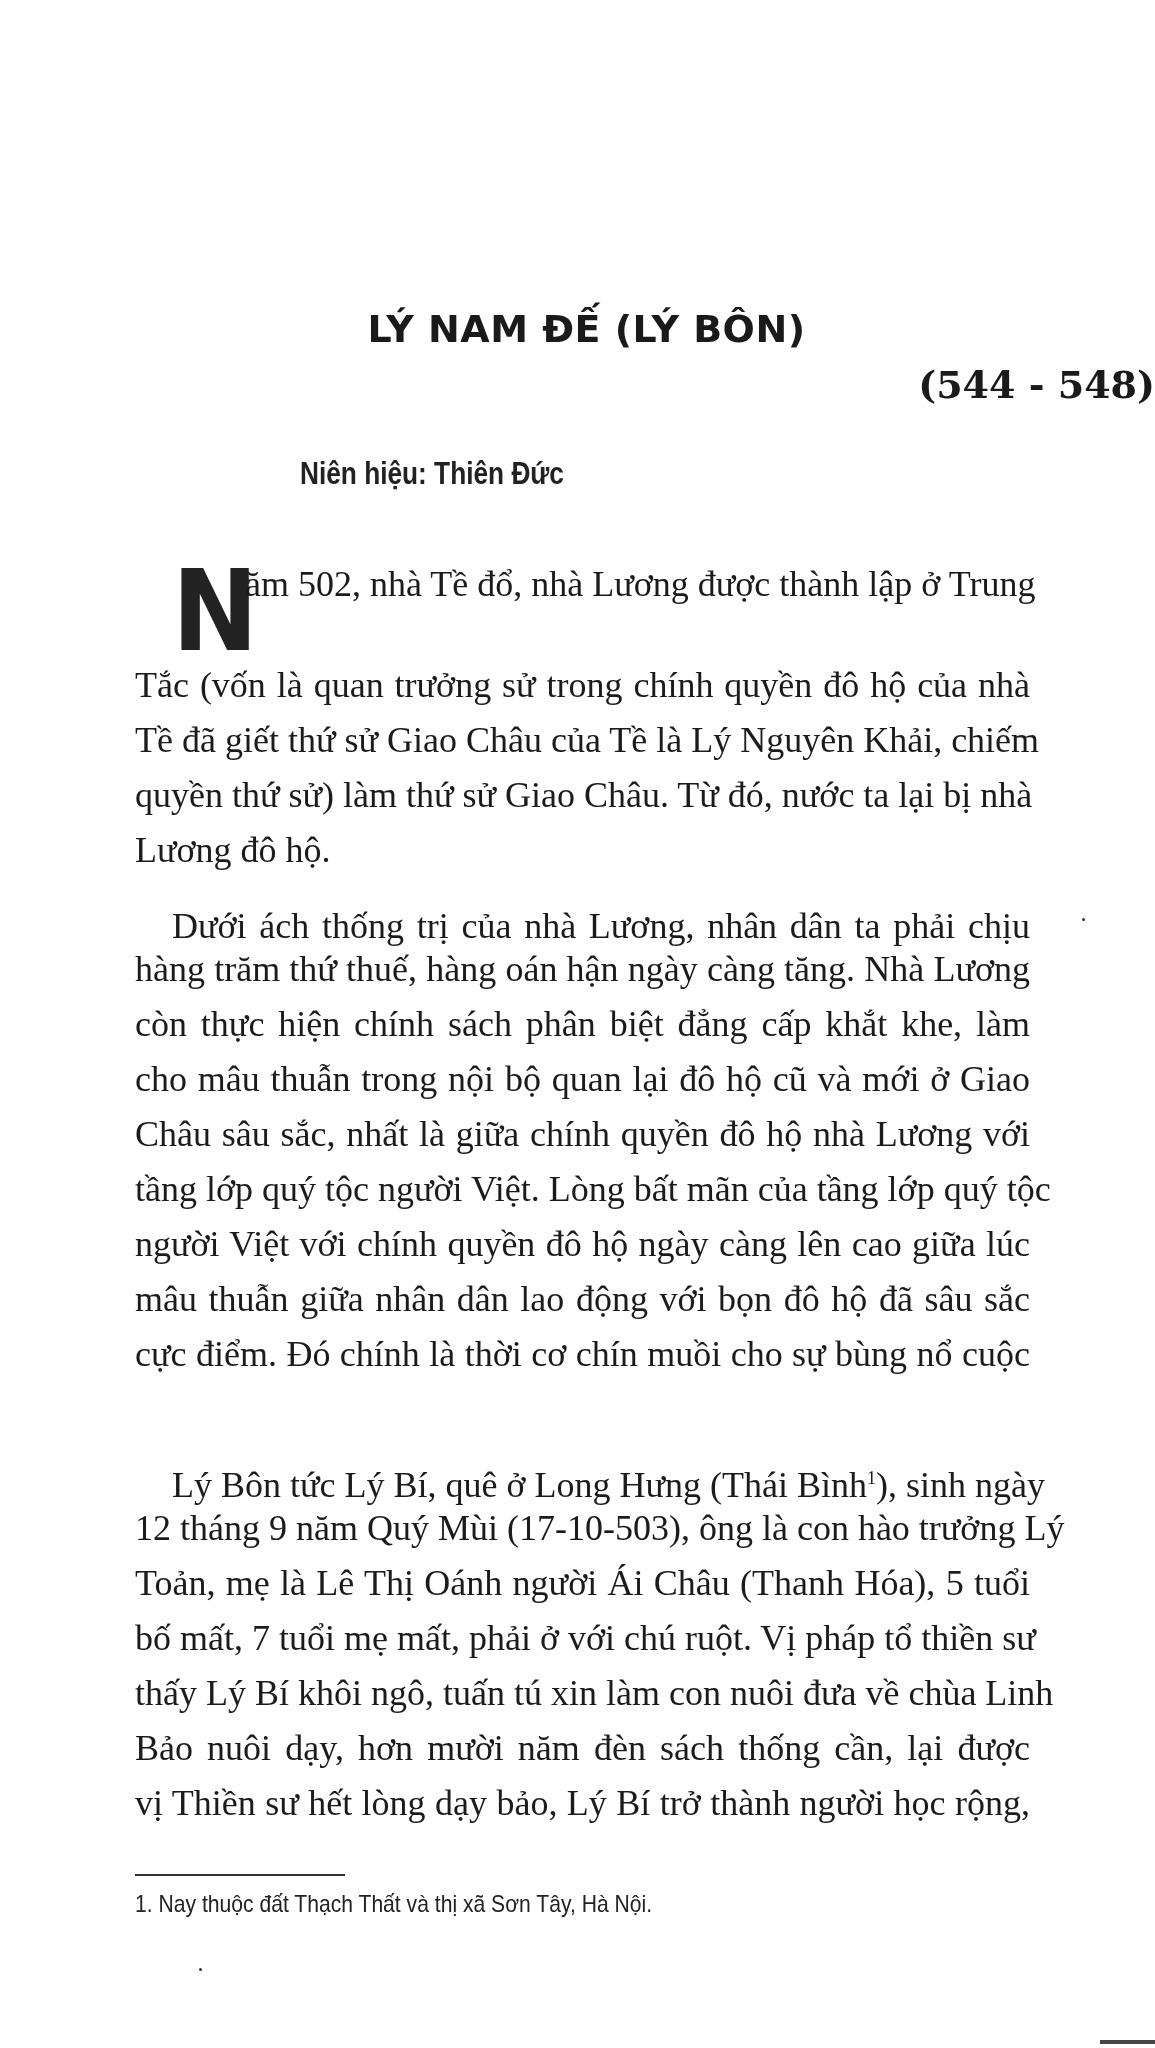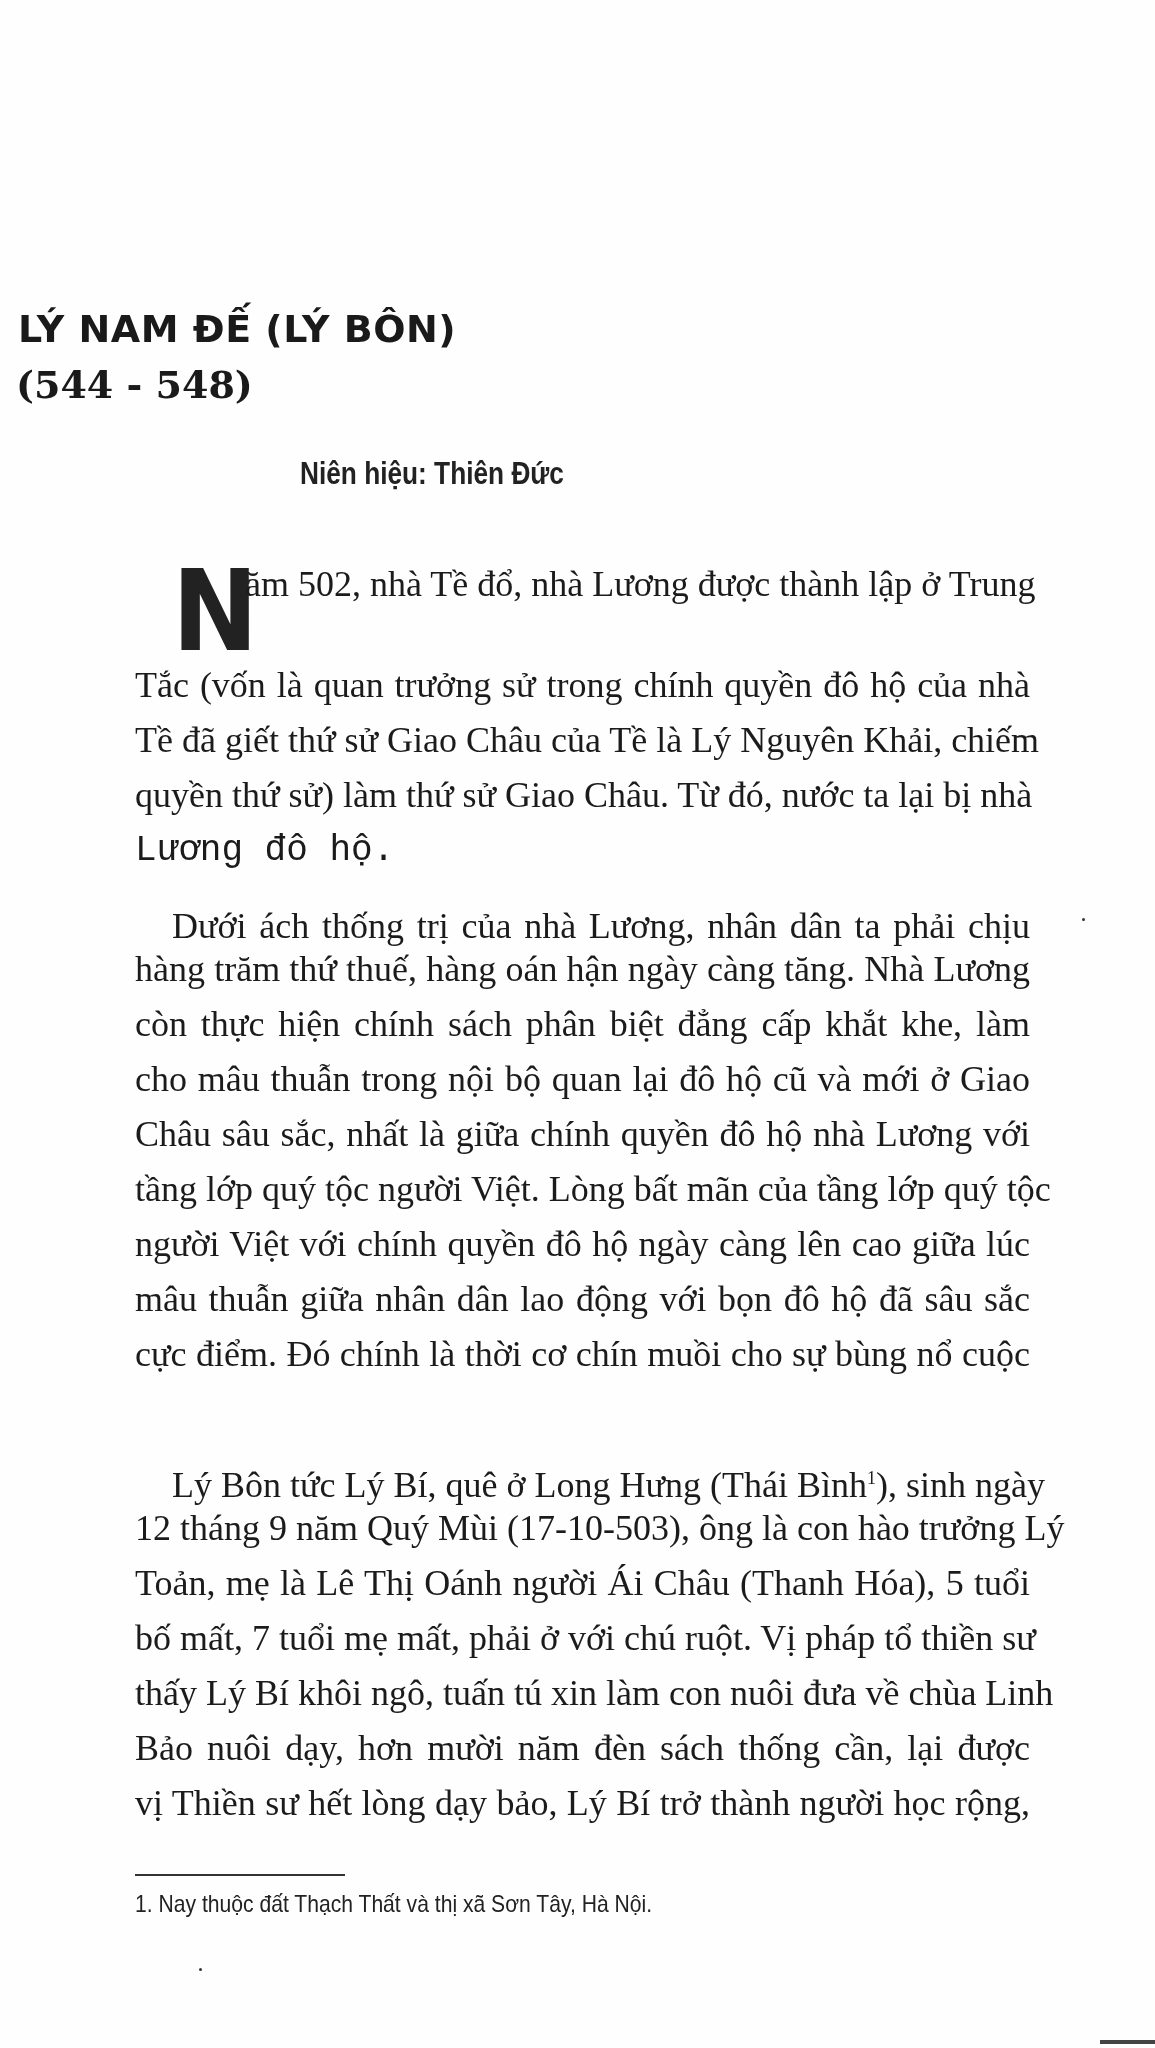--- a/index.html
+++ b/index.html
@@ -1,38 +1,38 @@
 <!DOCTYPE html>
 <html><head>
 <meta charset="utf-8">
 <style>
   html, body { margin: 0; padding: 0; background: #ffffff; }
   body { width: 1155px; height: 2048px; position: relative; overflow: hidden; color: #1a1a1a; }
   .page { position: absolute; left: 0; top: 0; width: 1155px; height: 2048px; background: #fefefe; }
   .title {
-    position: absolute; left: 0; width: 1155px; top: 307px; text-align: left;
+    position: absolute; left: 0; width: 1155px; top: 307px; text-align: center;
     font-family: "DejaVu Sans", sans-serif; font-weight: bold; font-size: 38px; letter-spacing: 0.5px;
     padding-left: 18px; box-sizing: border-box;
   }
   .subtitle {
-    position: absolute; left: 0; width: 1155px; top: 362px; text-align: left;
+    position: absolute; left: 0; width: 1155px; top: 362px; text-align: right;
     font-family: "DejaVu Serif", serif; font-weight: bold; font-size: 38px;
     padding-left: 16px; box-sizing: border-box;
   }
   .reign {
     position: absolute; left: 300px; top: 455px;
     font-family: "Liberation Sans", sans-serif; font-size: 32px; font-weight: bold;
     transform: scaleX(0.82); transform-origin: left top; color: #222;
   }
   .line {
     position: absolute; left: 135px; width: 895px; height: 55px;
     font-family: "Liberation Serif", serif; font-size: 36px; line-height: 55px;
     white-space: nowrap; text-align: justify; text-align-last: justify; color: #1b1b1b;
   }
-  .line.last { text-align-last: left; font-family: Liberation Mono, monospace; }
+  .line.last { text-align-last: left; }
   .line.indent { left: 172px; width: 858px; margin-top: 12px; }
   .line.dropside { left: 245px; width: 785px; margin-top: 9px; }
   .dropcap {
     position: absolute; left: 172px; top: 566px;
     font-family: "DejaVu Sans", sans-serif; font-weight: bold; font-size: 112px; line-height: 90px;
     color: #222; transform: scaleX(0.92); transform-origin: left top;
   }
   sup { font-size: 18px; line-height: 0; vertical-align: super; }
   .fn-rule { position: absolute; left: 135px; top: 1874px; width: 210px; height: 2px; background: #333; }
   .footnote {

